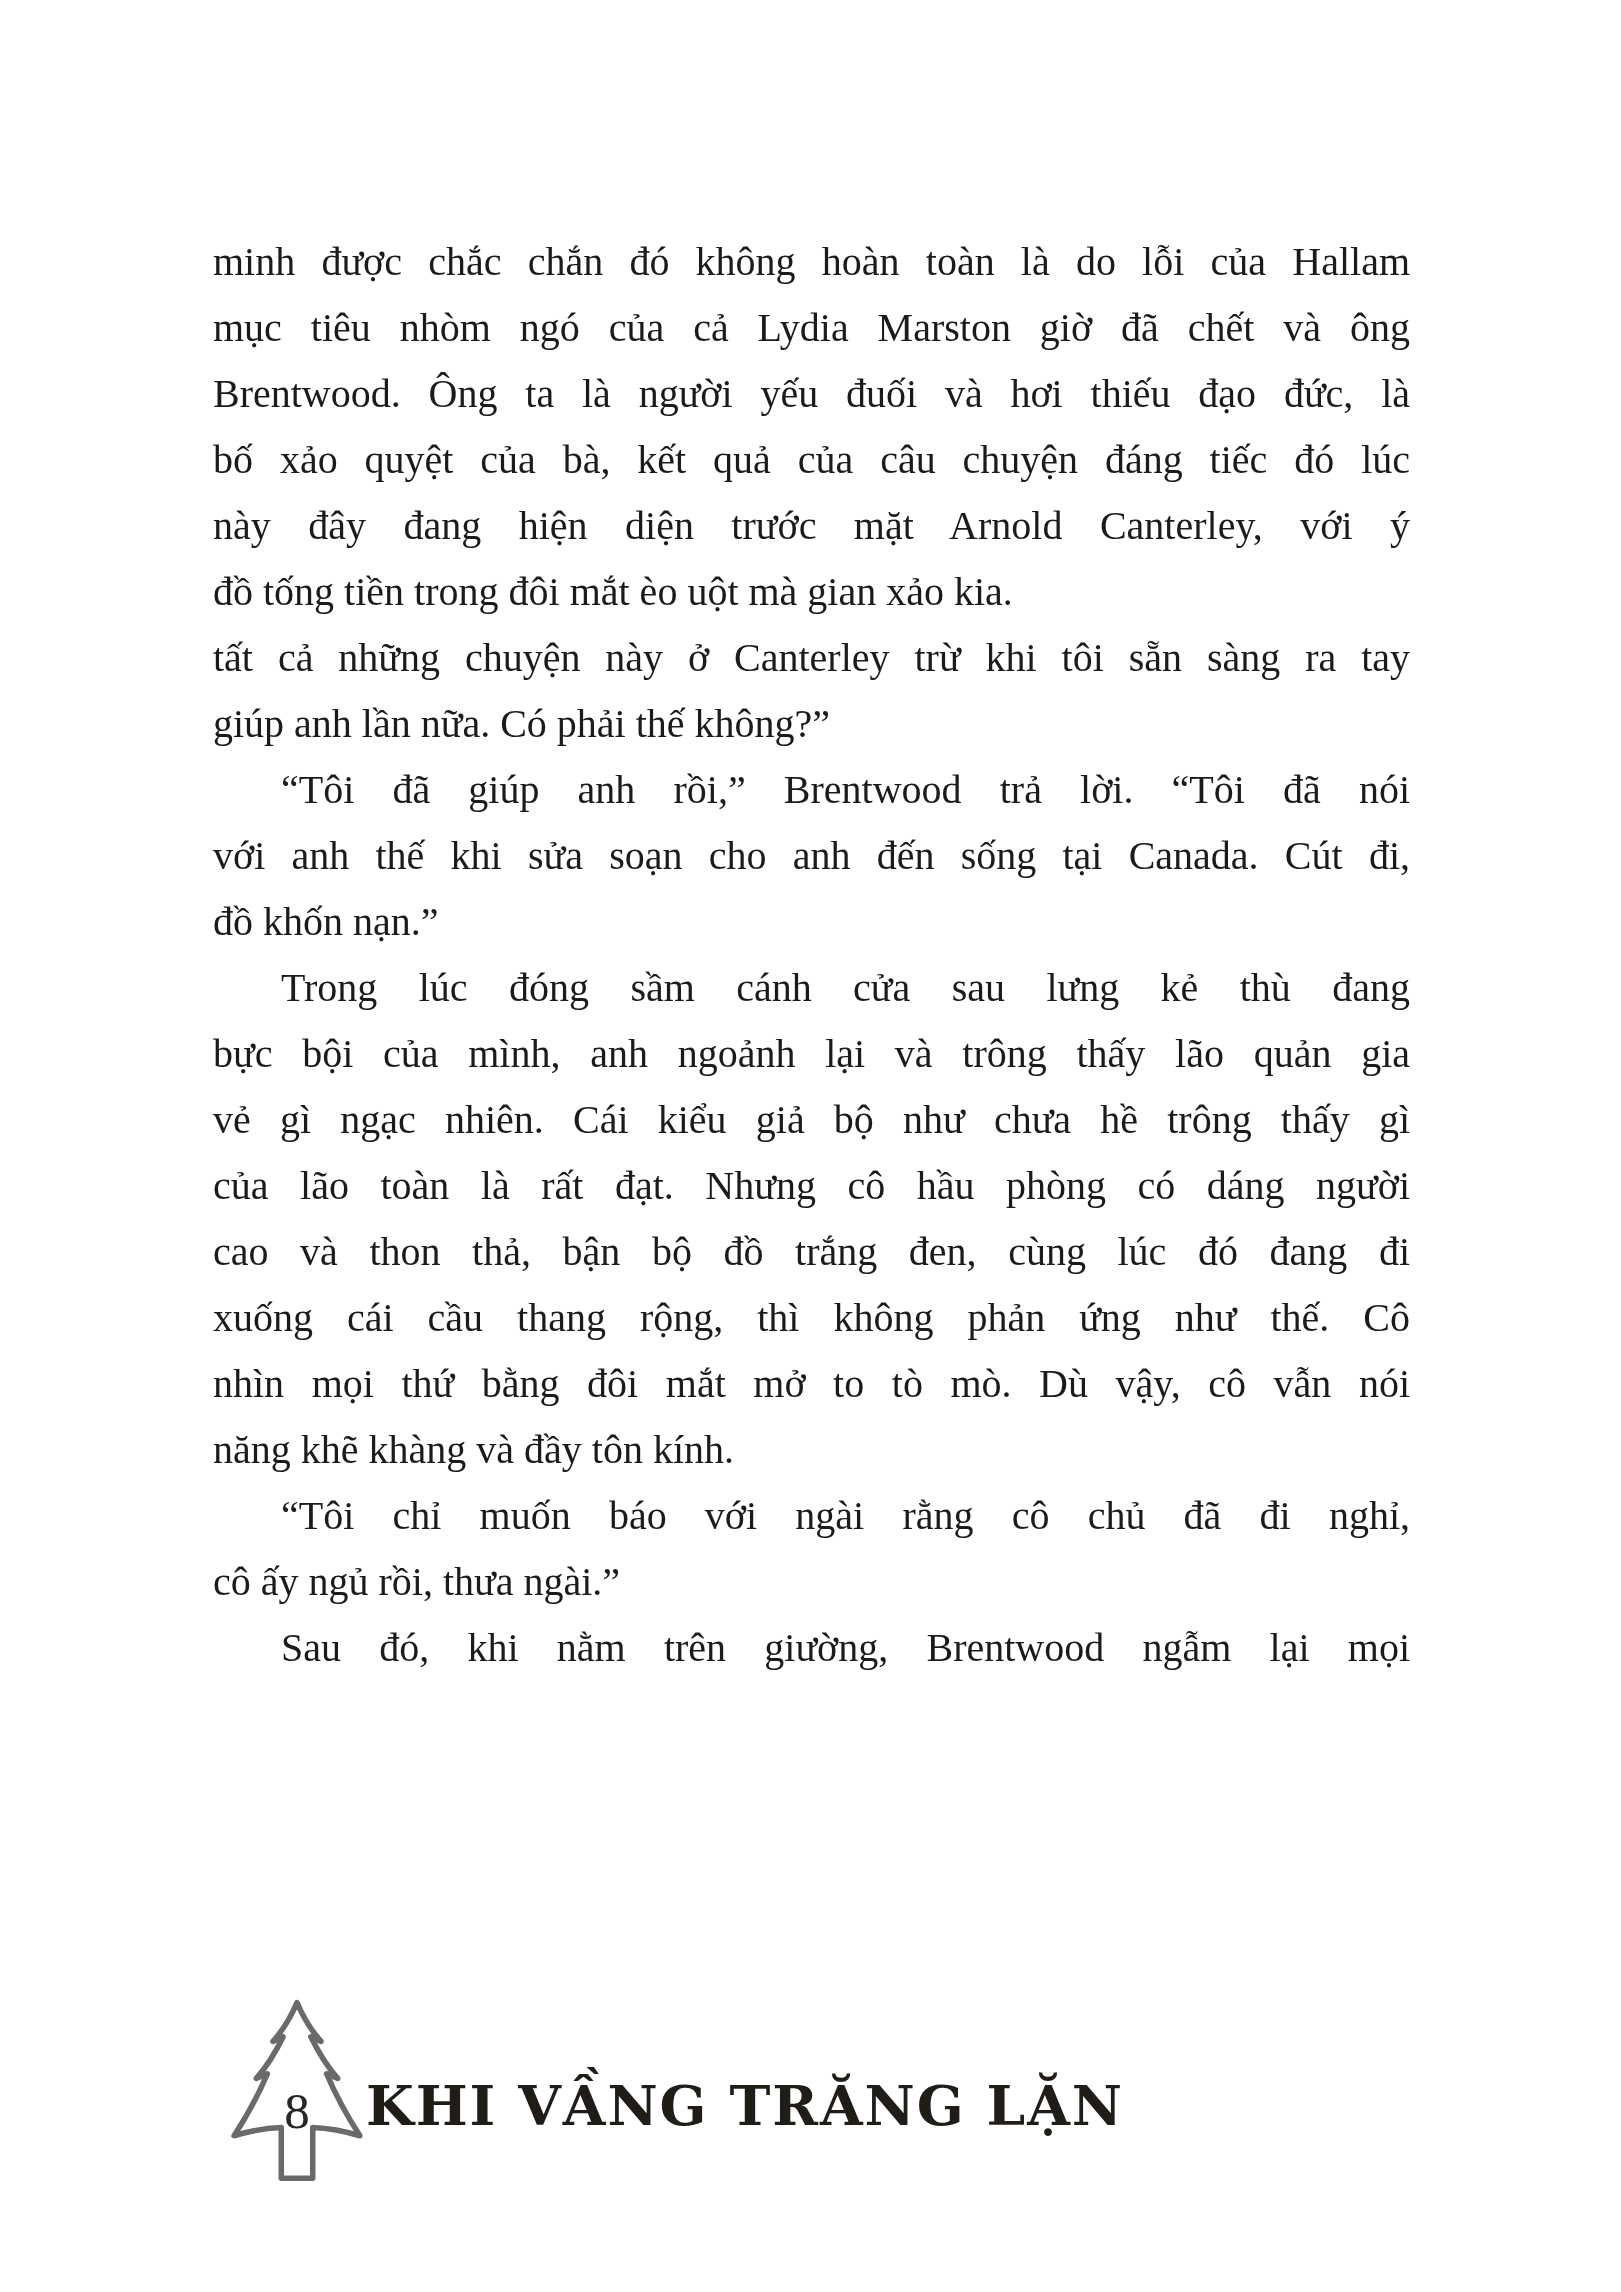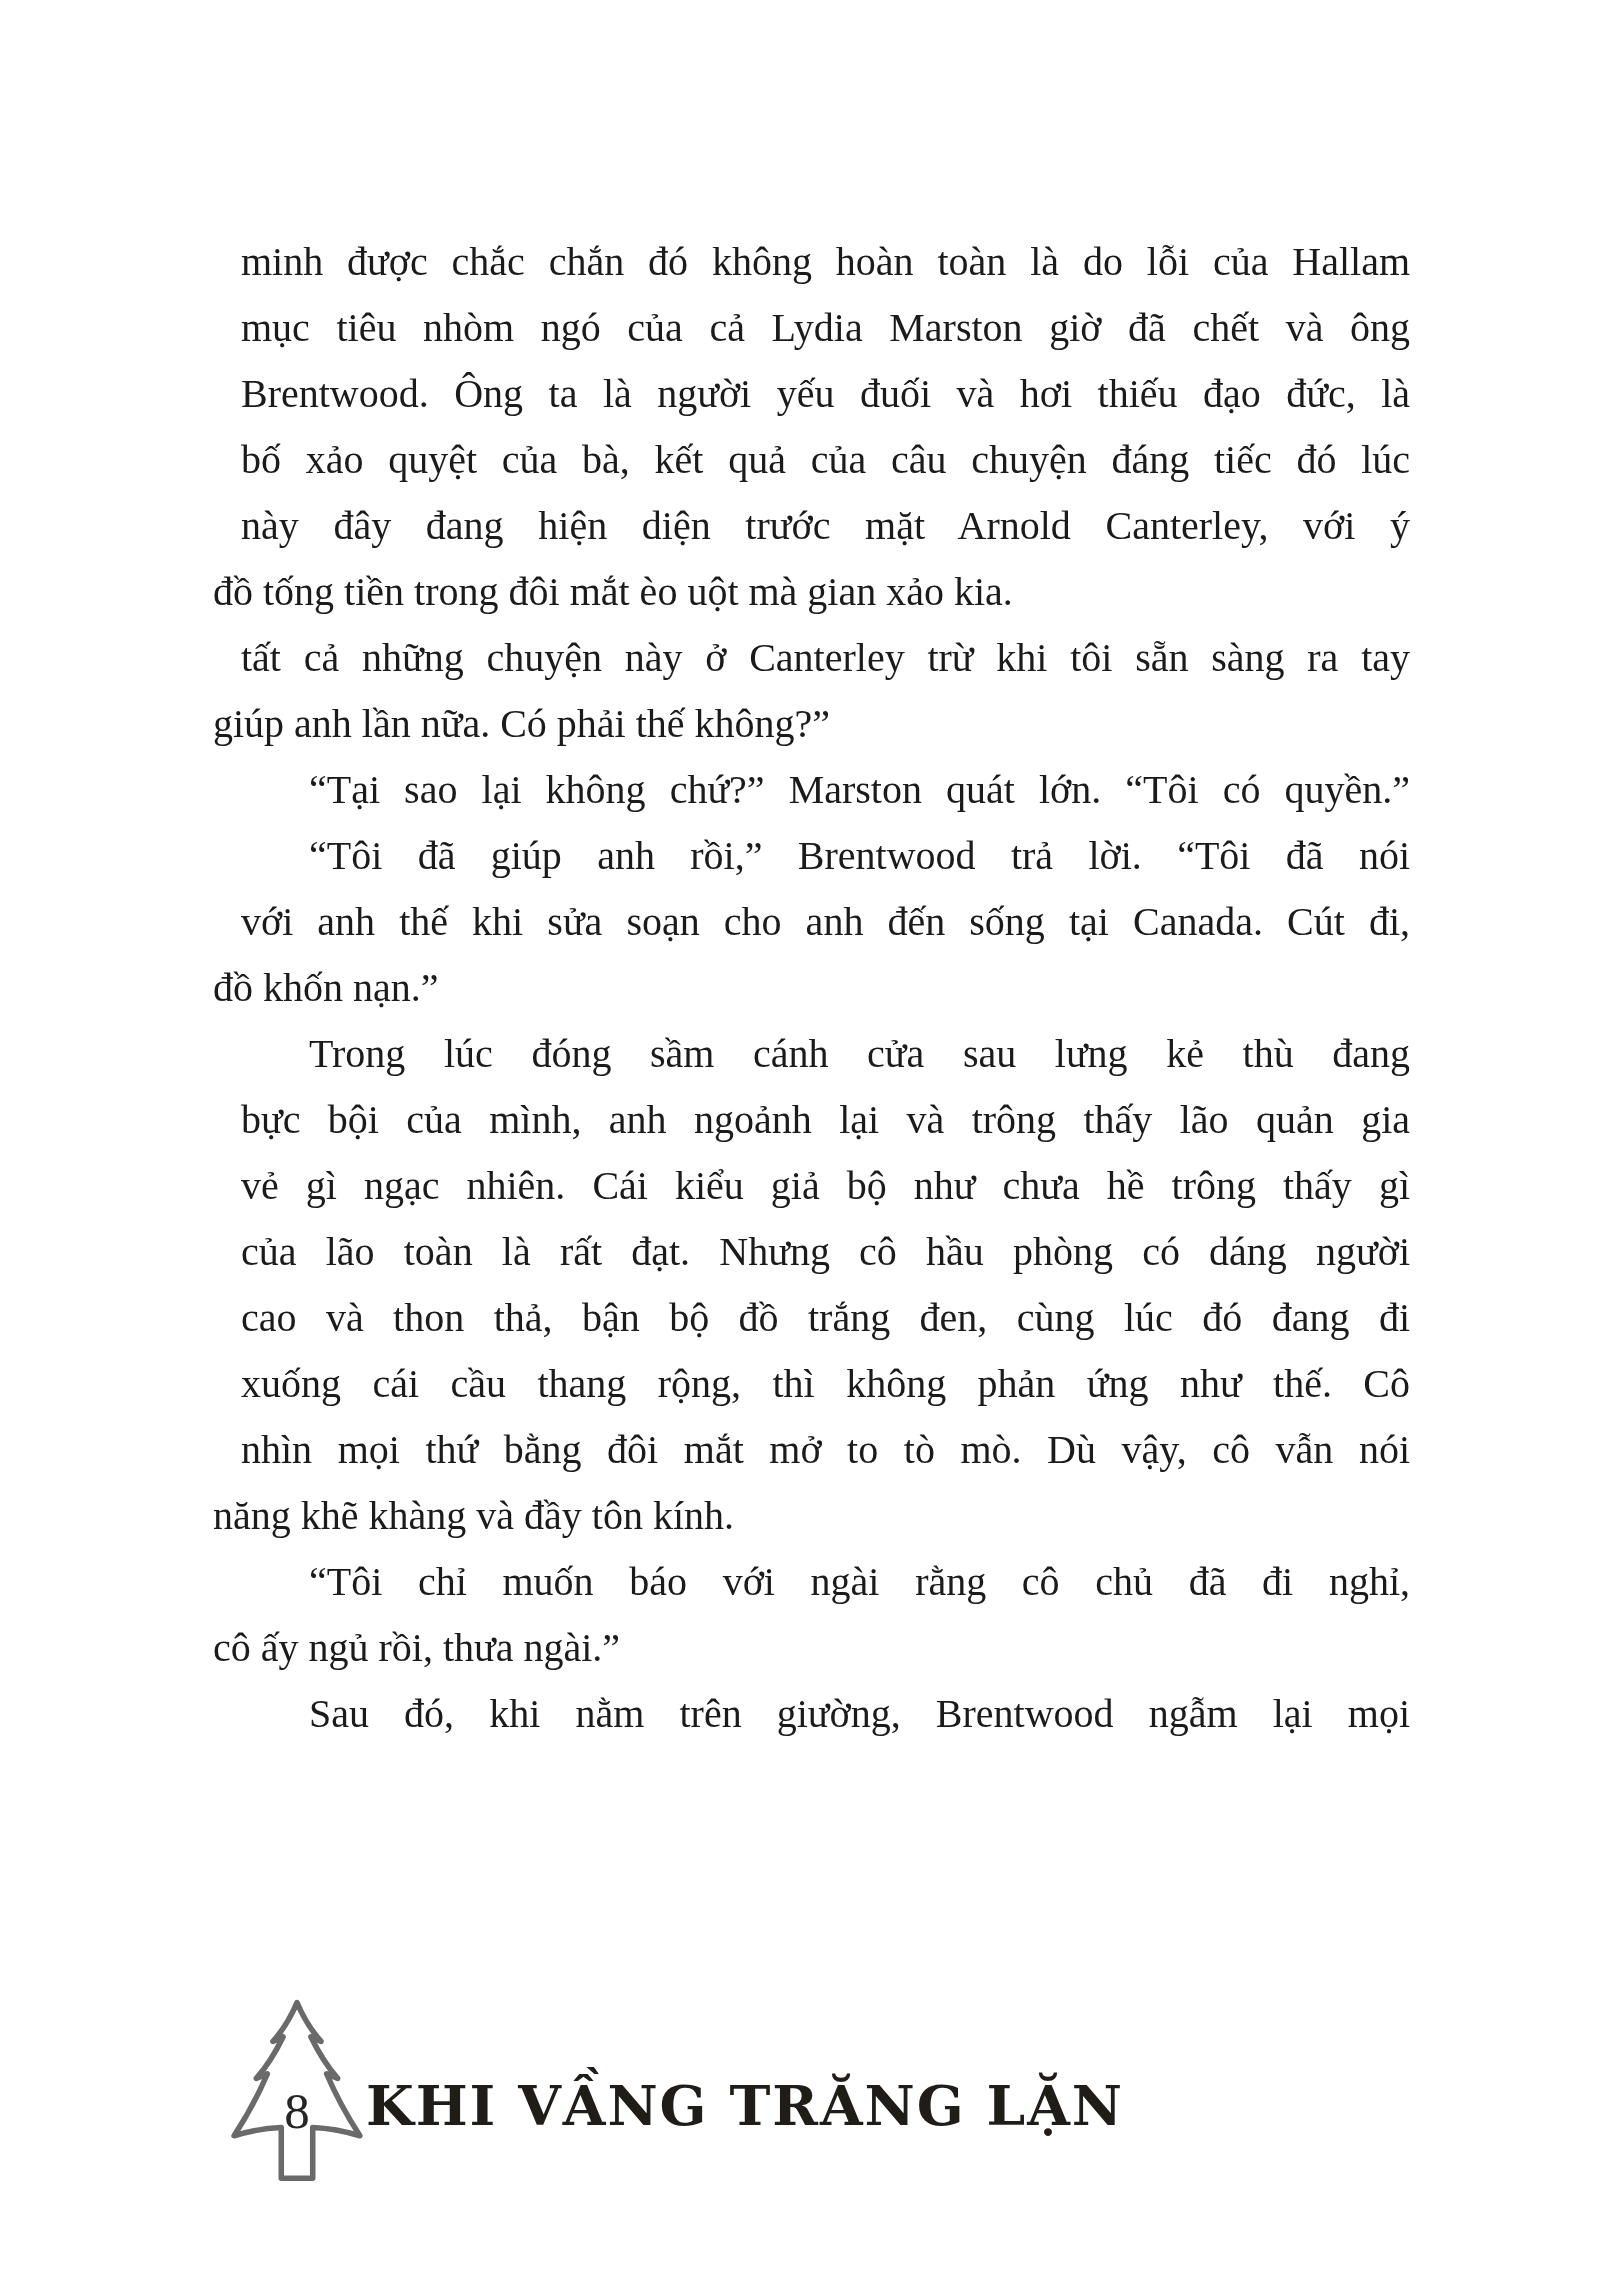--- a/index.html
+++ b/index.html
@@ -25,21 +25,20 @@
     line-height: 66px;
     color: #1b1b1b;
   }
   .line {
     text-align: justify;
     text-align-last: left;
     white-space: normal;
   }
   .line.just {
     text-align-last: justify;
-    margin-left: 28px;
   }
   .line.indent {
     text-indent: 68px;
   }
   .footer {
     position: absolute;
     left: 0;
     top: 1987px;
     width: 1621px;
     height: 199px;
@@ -86,21 +85,20 @@
 
   <div class="text-block" style="color: rgb(27, 27, 27);">
       <div class="line just">minh được chắc chắn đó không hoàn toàn là do lỗi của Hallam</div>
       <div class="line just">mục tiêu nhòm ngó của cả Lydia Marston giờ đã chết và ông</div>
       <div class="line just">Brentwood. Ông ta là người yếu đuối và hơi thiếu đạo đức, là</div>
       <div class="line just">bố xảo quyệt của bà, kết quả của câu chuyện đáng tiếc đó lúc</div>
       <div class="line just">này đây đang hiện diện trước mặt Arnold Canterley, với ý</div>
       <div class="line">đồ tống tiền trong đôi mắt èo uột mà gian xảo kia.</div>
       <div class="line just">tất cả những chuyện này ở Canterley trừ khi tôi sẵn sàng ra tay</div>
       <div class="line">giúp anh lần nữa. Có phải thế không?”</div>
-      <div class="line just indent">“Tại sao lại không chứ?” Marston quát lớn. “Tôi có quyền.”</div>
       <div class="line just indent">“Tôi đã giúp anh rồi,” Brentwood trả lời. “Tôi đã nói</div>
       <div class="line just">với anh thế khi sửa soạn cho anh đến sống tại Canada. Cút đi,</div>
       <div class="line">đồ khốn nạn.”</div>
       <div class="line just indent">Trong lúc đóng sầm cánh cửa sau lưng kẻ thù đang</div>
       <div class="line just">bực bội của mình, anh ngoảnh lại và trông thấy lão quản gia</div>
       <div class="line just">vẻ gì ngạc nhiên. Cái kiểu giả bộ như chưa hề trông thấy gì</div>
       <div class="line just">của lão toàn là rất đạt. Nhưng cô hầu phòng có dáng người</div>
       <div class="line just">cao và thon thả, bận bộ đồ trắng đen, cùng lúc đó đang đi</div>
       <div class="line just">xuống cái cầu thang rộng, thì không phản ứng như thế. Cô</div>
       <div class="line just">nhìn mọi thứ bằng đôi mắt mở to tò mò. Dù vậy, cô vẫn nói</div>

